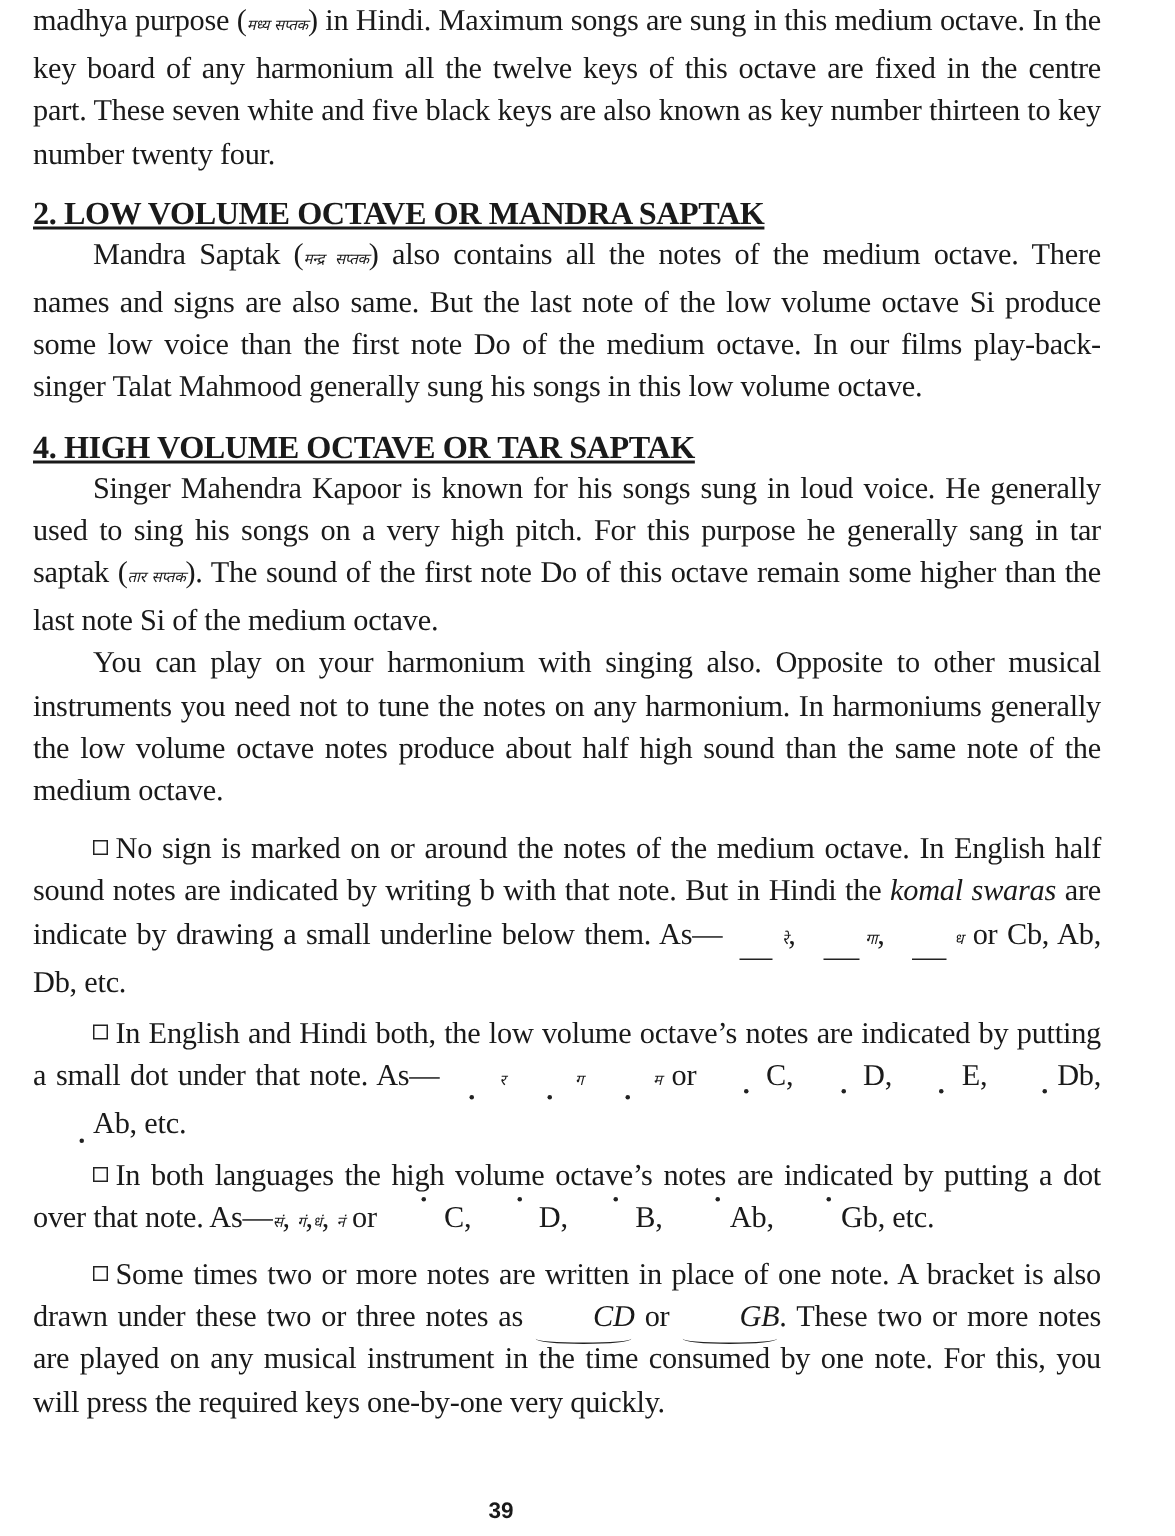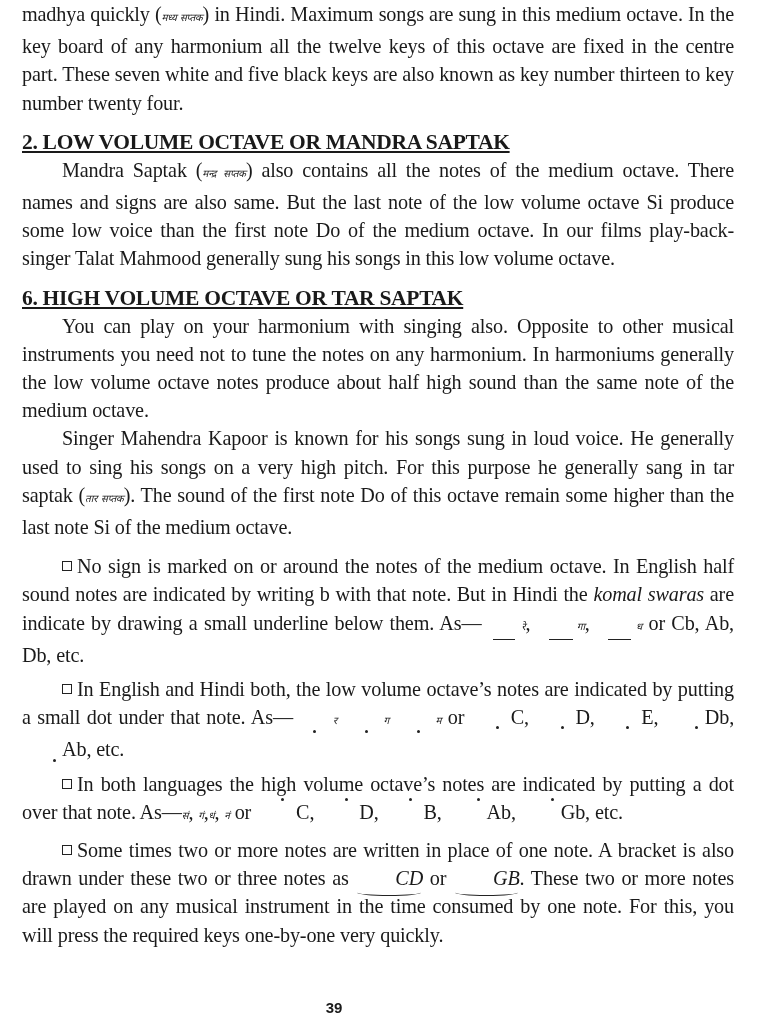--- a/index.html
+++ b/index.html
@@ -56,30 +56,30 @@
     position: absolute; top: 999px; left: 0; width: 668px; text-align: center;
     font-family: "Liberation Sans", "DejaVu Sans", sans-serif; font-weight: bold;
     font-size: 15px;
   }
 </style>
 </head>
 <body>
 
 <div class="page">
 
-  <p><span>madhya quickly (</span><span class="deva">मध्य सप्तक</span><span>) in Hindi. Maximum songs are sung in this medium octave. In the key board of any harmonium all the twelve keys of this octave are fixed in the centre part. These seven white and five black keys are also known as key number thirteen to key number twenty four.</span></p>
+  <p><span>madhya purpose (</span><span class="deva">मध्य सप्तक</span><span>) in Hindi. Maximum songs are sung in this medium octave. In the key board of any harmonium all the twelve keys of this octave are fixed in the centre part. These seven white and five black keys are also known as key number thirteen to key number twenty four.</span></p>
 
   <div class="gap-md"></div>
   <h2>2. LOW VOLUME OCTAVE OR MANDRA SAPTAK</h2>
   <p class="indent"><span>Mandra Saptak (</span><span class="deva">मन्द्र सप्तक</span><span>) also contains all the notes of the medium octave. There names and signs are also same. But the last note of the low volume octave Si produce some low voice than the first note Do of the medium octave. In our films play-back-singer Talat Mahmood generally sung his songs in this low volume octave.</span></p>
 
   <div class="gap-md"></div>
-  <h2>6. HIGH VOLUME OCTAVE OR TAR SAPTAK</h2>
+  <h2>4. HIGH VOLUME OCTAVE OR TAR SAPTAK</h2>
+  <p class="indent"><span>Singer Mahendra Kapoor is known for his songs sung in loud voice. He generally used to sing his songs on a very high pitch. For this purpose he generally sang in tar saptak (</span><span class="deva">तार सप्तक</span><span>). The sound of the first note Do of this octave remain some higher than the last note Si of the medium octave.</span></p>
   <p class="indent">You can play on your harmonium with singing also. Opposite to other musical instruments you need not to tune the notes on any harmonium. In harmoniums generally the low volume octave notes produce about half high sound than the same note of the medium octave.</p>
-  <p class="indent"><span>Singer Mahendra Kapoor is known for his songs sung in loud voice. He generally used to sing his songs on a very high pitch. For this purpose he generally sang in tar saptak (</span><span class="deva">तार सप्तक</span><span>). The sound of the first note Do of this octave remain some higher than the last note Si of the medium octave.</span></p>
 
   <div class="gap-md"></div>
 
   <p class="bullet"><span class="sq"></span><span>No sign is marked on or around the notes of the medium octave. In English half sound notes are indicated by writing b with that note. But in Hindi the </span><em>komal swaras</em><span> are indicate by drawing a small underline below them. As—</span><span class="deva underbar">रे</span>, <span class="deva underbar">गा</span>, <span class="deva underbar">ध</span><span> or Cb, Ab, Db, etc.</span></p>
 
   <div class="gap-bullet"></div>
   <p class="bullet"><span class="sq"></span><span>In English and Hindi both, the low volume octave’s notes are indicated by putting a small dot under that note. As—</span><span class="deva underdot">र</span> <span class="deva underdot">ग</span> <span class="deva underdot">म</span><span> or </span><span class="underdot">C</span>, <span class="underdot">D</span>, <span class="underdot">E</span>, <span class="underdot">Db</span>, <span class="underdot">Ab</span>,<span> etc.</span></p>
 
   <div class="gap-bullet"></div>
   <p class="bullet"><span class="sq"></span><span>In both languages the high volume octave’s notes are indicated by putting a dot over that note. As—</span><span class="deva">सं</span>, <span class="deva">गं</span>,<span class="deva">धं</span>, <span class="deva">नं</span><span> or </span><span class="overdot">C</span>, <span class="overdot">D</span>, <span class="overdot">B</span>, <span class="overdot">Ab</span>, <span class="overdot">Gb</span>,<span> etc.</span></p>

